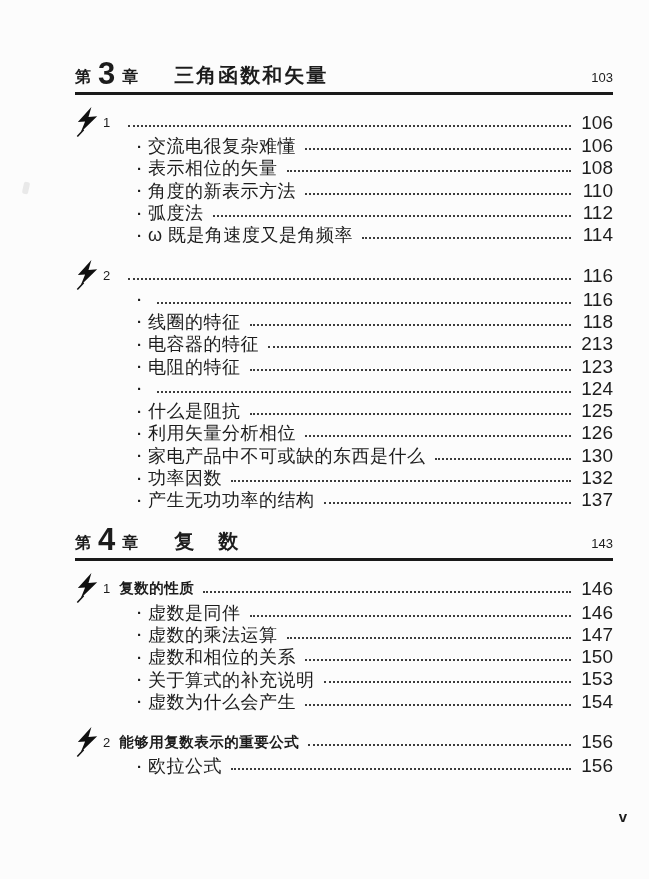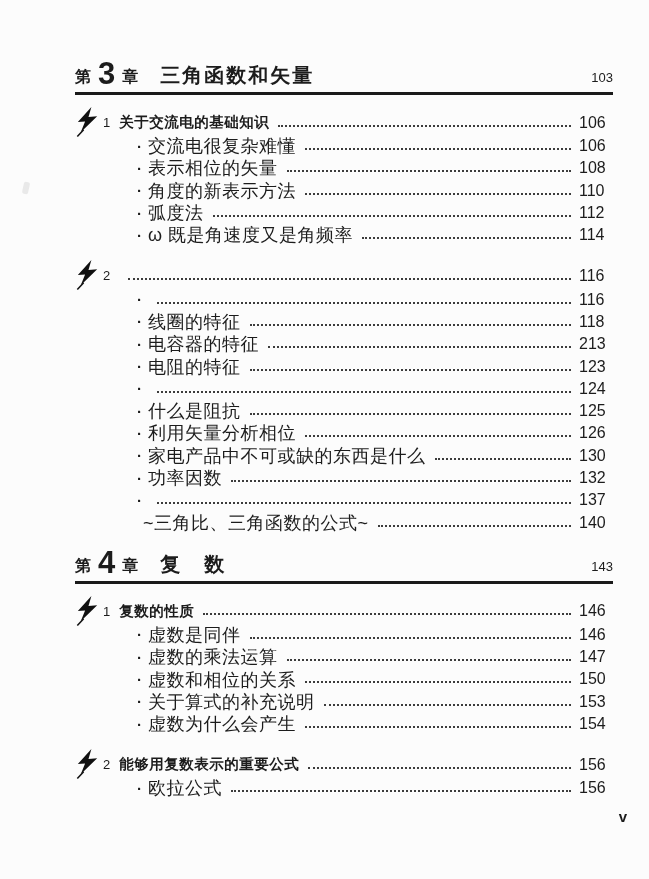--- a/index.html
+++ b/index.html
@@ -19,21 +19,21 @@
     display:flex; align-items:baseline;
     border-bottom:3px solid #1a1a1a;
     padding-bottom:3px;
     margin-bottom:0;
   }
   .ch-prefix, .ch-suffix { font-size:16px; font-weight:700; }
   .ch-num {
     font-size:31px; font-weight:800; line-height:0.9;
     margin:0 7px; position:relative; top:2px;
   }
-  .ch-title { font-size:20px; font-weight:700; margin-left:22px; letter-spacing:2px; }
+  .ch-title { font-size:20px; font-weight:700; margin-left:36px; letter-spacing:2px; }
   .ch-page { margin-left:auto; font-size:13px; font-weight:400;text-align:center; }
 
   .chapter-2 { margin-top:13px; }
 
   
   .sections { padding-left:28px; }
   .row { display:flex; align-items:center; height:22.3px; position:relative; }
   .sec-row { margin-top:15px; height:25px; }
   .sec-row.gap { margin-top:17px; }
   .bolt {
@@ -44,21 +44,21 @@
   .sec-title { font-size:14.5px; font-weight:700; letter-spacing:0.5px; }
   .item-row { padding-left:34px; }
   .bullet { font-size:15px; font-weight:700; margin-right:6px; }
   .item-label { font-size:18px; letter-spacing:0.5px; }
   .leader {
     flex:1; height:0;
     border-bottom:2px dotted #3c3c3c;
     margin:0 8px 0 9px;
     transform:translateY(3px);
   }
-  .pg { width:34px; text-align:left; font-size:16px; flex:none; }
+  .pg { width:34px; text-align:right; font-size:19px; flex:none; }
 
   
   .folio {
     position:absolute; right:22px; top:808px;
     font-size:15px; font-weight:700;
   }
   
   .smudge {
     position:absolute; left:23px; top:182px; width:6px; height:12px;
     background:#d9d9d9; opacity:.55; transform:rotate(12deg); border-radius:2px;
@@ -91,21 +91,20 @@
 
     <div class="sections">
 
       <div class="row sec-row">
         <span class="bolt">
           <svg viewBox="0 0 24 32" width="24" height="31">
               <use href="#bolt-shape"></use>
             </svg>
         </span>
         <span class="sec-num">1</span>
-        <span class="sec-title">关于交流电的基础知识</span>
         <span class="leader"></span>
         <span class="pg">106</span>
       </div>
 
       <div class="row item-row">
         <span class="bullet">·</span>
         <span class="item-label">交流电很复杂难懂</span>
         <span class="leader"></span>
         <span class="pg">106</span>
       </div>
@@ -192,28 +191,23 @@
         <span class="pg">130</span>
       </div>
       <div class="row item-row">
         <span class="bullet">·</span>
         <span class="item-label">功率因数</span>
         <span class="leader"></span>
         <span class="pg">132</span>
       </div>
       <div class="row item-row">
         <span class="bullet">·</span>
+        <span class="item-label">产生无功功率的结构</span>
         <span class="leader"></span>
         <span class="pg">137</span>
-      </div>
-      <div class="row item-row">
-        <span class="bullet"></span>
-        <span class="item-label">~三角比、三角函数的公式~</span>
-        <span class="leader"></span>
-        <span class="pg">140</span>
       </div>
     </div>
 
     <div class="chapter-header chapter-2">
       <span class="ch-prefix">第</span>
       <span class="ch-num">4</span>
       <span class="ch-suffix">章</span>
       <span class="ch-title">复　数</span>
       <span class="ch-page">143</span>
     </div>

